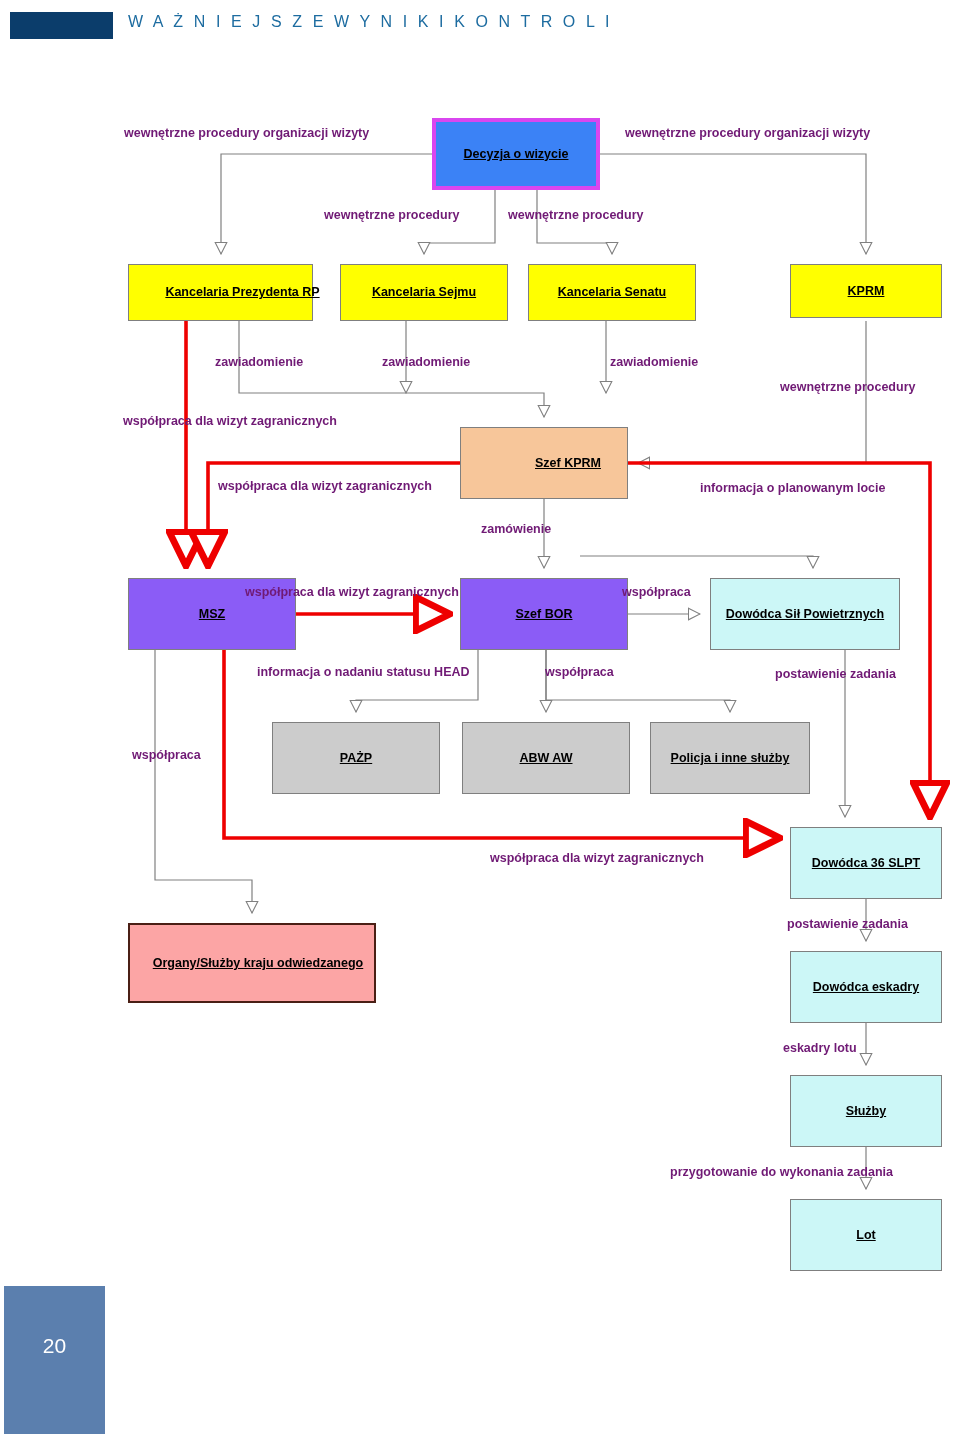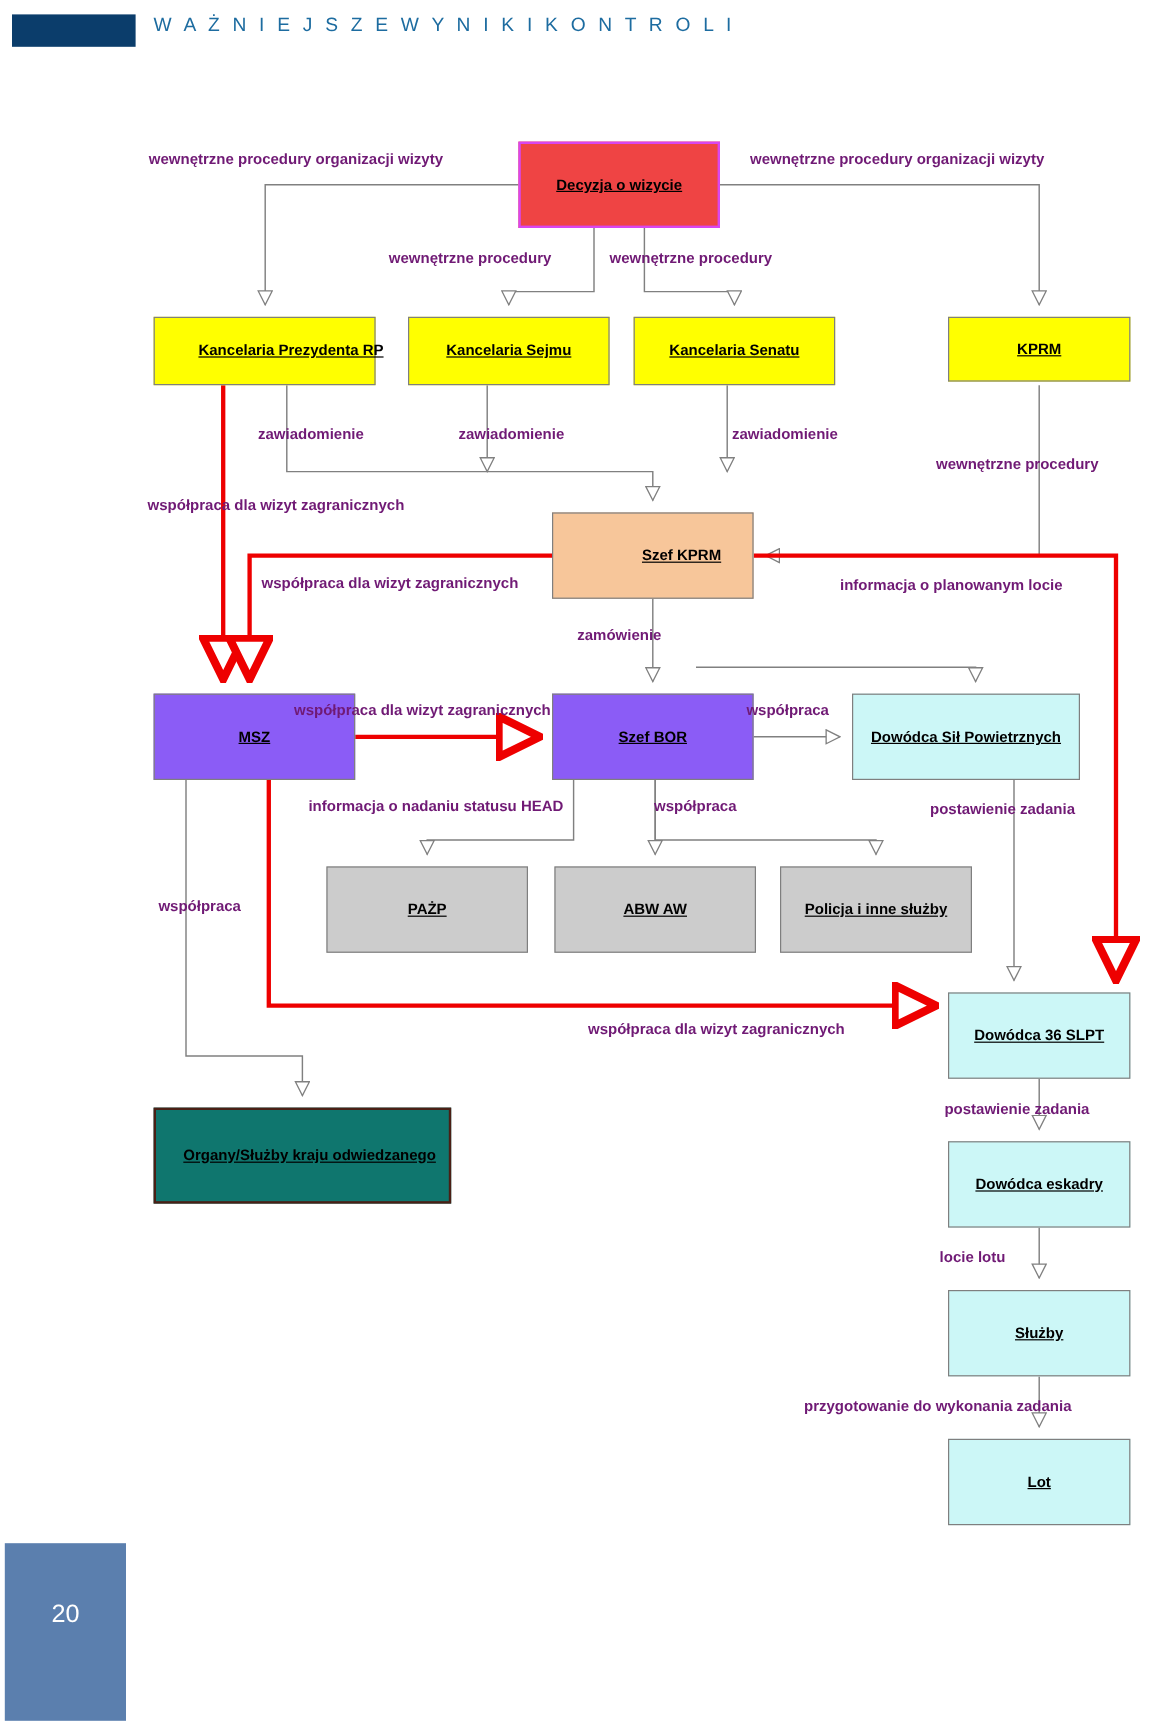--- a/index.html
+++ b/index.html
@@ -84,30 +84,30 @@
   .node .node-label {
     font-size: 12.5px;
     font-weight: bold;
     color: #000000;
     text-decoration: underline;
     text-align: center;
     line-height: 1.15;
     white-space: nowrap;
   }
   .node.decision {
-    border: 2px solid #d946ef;
-    background: #ef4444;
+    border: 4px solid #d946ef;
+    background: #3b82f6;
   }
   .node.yellow  { background: #ffff00; }
   .node.orange  { background: #f7c69a; }
   .node.green   { background: #8b5cf6; }
   .node.cyan    { background: #ccf7f7; }
   .node.grey    { background: #cccccc; }
   .node.foreign {
-    background: #0f766e;
+    background: #fca5a5;
     border: 2px solid #4a1f15;
     padding-left: 12px;
   }
   .node.foreign .node-label { white-space: nowrap; }
 
   
   .edge-label {
     position: absolute;
     font-size: 12.5px;
     font-weight: bold;
@@ -272,21 +272,21 @@
     <div class="edge-label" style="left:700px; top:482px;">informacja o planowanym locie</div>
     <div class="edge-label" style="left:481px; top:523px;">zamówienie</div>
     <div class="edge-label" style="left:245px; top:586px;">współpraca dla wizyt zagranicznych</div>
     <div class="edge-label" style="left:622px; top:586px;">współpraca</div>
     <div class="edge-label" style="left:257px; top:666px;">informacja o nadaniu statusu HEAD</div>
     <div class="edge-label" style="left:545px; top:666px;">współpraca</div>
     <div class="edge-label" style="left:775px; top:668px;">postawienie zadania</div>
     <div class="edge-label" style="left:132px; top:749px;">współpraca</div>
     <div class="edge-label" style="left:490px; top:852px;">współpraca dla wizyt zagranicznych</div>
     <div class="edge-label" style="left:787px; top:918px;">postawienie zadania</div>
-    <div class="edge-label" style="left:783px; top:1042px;">locie lotu</div>
+    <div class="edge-label" style="left:783px; top:1042px;">eskadry lotu</div>
     <div class="edge-label" style="left:670px; top:1166px;">przygotowanie do wykonania zadania</div>
 
   </div>
 
   <div id="page-number-block">
     <div id="page-number">20</div>
   </div>
 
 </div>
 

